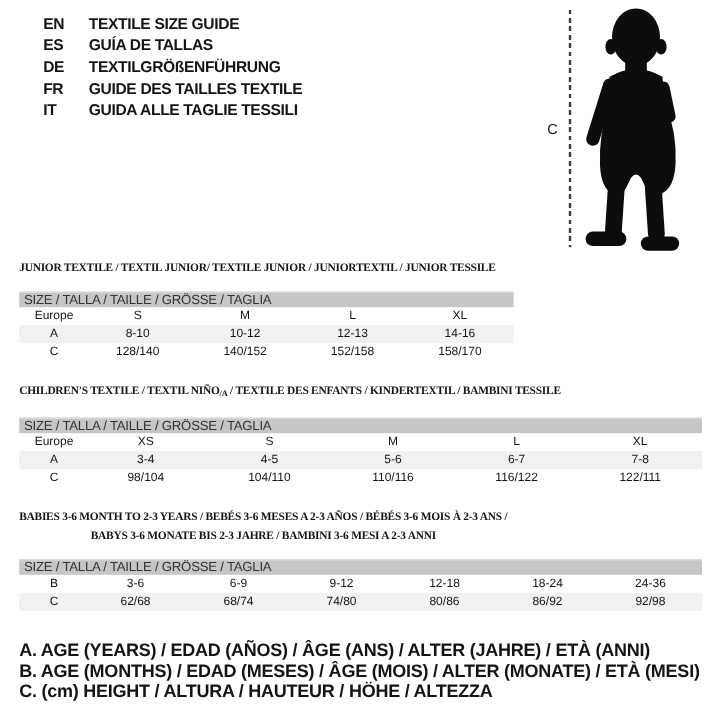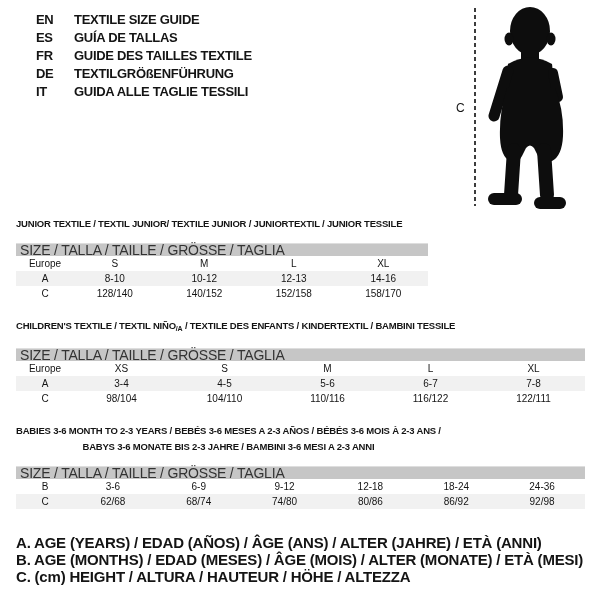--- a/index.html
+++ b/index.html
@@ -21,25 +21,25 @@
 
   
   .figure { position: absolute; top: 0; left: 440; left: 440px; width: 160px; height: 215px; }
   .height-line { position: absolute; left: 34px; top: 8px; width: 2px; height: 198px;
                  background: repeating-linear-gradient(to bottom, #3c3c3c 0 4px, transparent 4px 7px); }
   .c-label { position: absolute; left: 16px; top: 101px; font-size: 12px; }
   .silhouette { position: absolute; left: 40px; top: 0; }
 
   
   .section-title { position: absolute; left: 16px; font-weight: bold; font-size: 9.5px;
-                   line-height: 16px; letter-spacing: -0.2px; white-space: nowrap; }
+                   line-height: 16px; letter-spacing: -0.2px; white-space: nowrap; font-family: Liberation Serif, serif; }
   .stable { position: absolute; left: 16px; }
   .size-bar { height: 13px; line-height: 13px; background: #c6c6c6;
               border-top: 1px solid #dedede; box-sizing: border-box;
-              padding-left: 4px; font-size: 14px; color: #333333; letter-spacing: -0.2px; }
+              padding-left: 4px; font-size: 11px; color: #333333; letter-spacing: -0.2px; }
   .t-row { display: flex; height: 15px; line-height: 15px; font-size: 10px; }
   .t-row:nth-of-type(odd) { background: #f1f1f1; } 
   .t-row { background: transparent; }
   .t-row.alt { background: #f1f1f1; }
   .t-label { width: 54px; padding-left: 4px; box-sizing: border-box; text-align: center; }
   .t-cell { flex: 1; text-align: center; }
 
   
   .legend { position: absolute; left: 16px; top: 534px; }
   .legend-line { font-weight: bold; font-size: 15px; line-height: 17px;
@@ -55,26 +55,26 @@
   <div class="lang-list">
     <div class="lang-row">
       <span class="lang-code">EN</span>
       <span class="lang-title">TEXTILE SIZE GUIDE</span>
     </div>
     <div class="lang-row">
       <span class="lang-code">ES</span>
       <span class="lang-title">GUÍA DE TALLAS</span>
     </div>
     <div class="lang-row">
+      <span class="lang-code">DE</span>
+      <span class="lang-title">TEXTILGRÖßENFÜHRUNG</span>
+    </div>
+    <div class="lang-row">
       <span class="lang-code">FR</span>
       <span class="lang-title">GUIDE DES TAILLES TEXTILE</span>
-    </div>
-    <div class="lang-row">
-      <span class="lang-code">DE</span>
-      <span class="lang-title">TEXTILGRÖßENFÜHRUNG</span>
     </div>
     <div class="lang-row">
       <span class="lang-code">IT</span>
       <span class="lang-title">GUIDA ALLE TAGLIE TESSILI</span>
     </div>
   </div>
 
   <div class="figure">
     <span class="c-label">C</span>
     <div class="height-line"></div>

